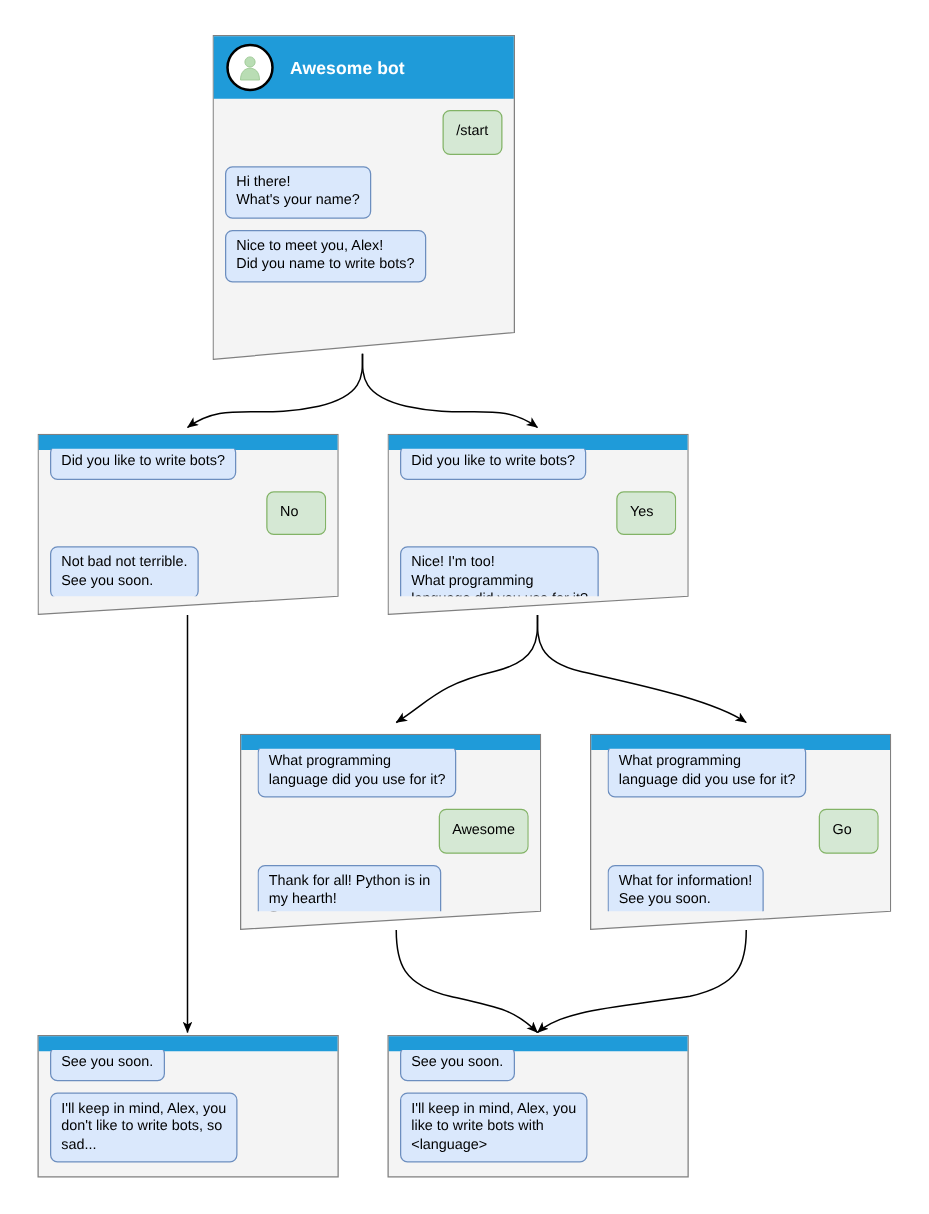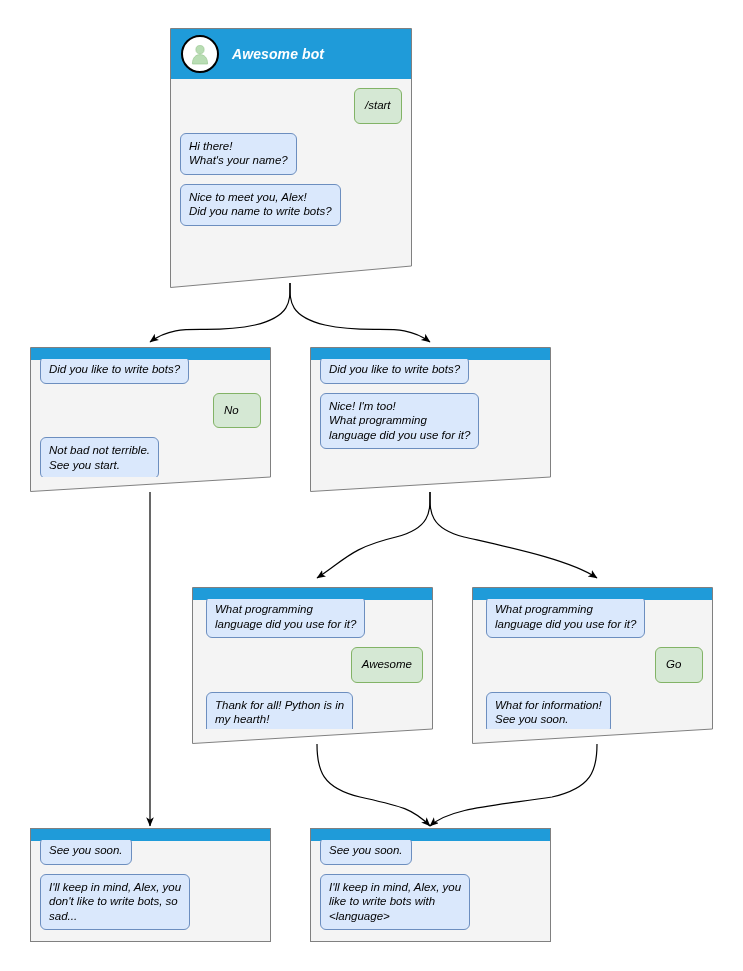--- a/index.html
+++ b/index.html
@@ -12,21 +12,20 @@
     height: 971px;
     position: relative;
     font-family: "Liberation Sans", sans-serif;
     overflow: hidden;
   }
   #canvas {
     position: absolute;
     left: 0; top: 0;
     width: 743px;
     height: 971px;
-    font-style: italic;
   }
   svg.edges {
     position: absolute;
     left: 0; top: 0;
     width: 743px;
     height: 971px;
     pointer-events: none;
     z-index: 5;
   }
   
@@ -196,36 +195,39 @@
       <div class="header-bar thin"></div>
       <div class="msgs clipped" style="top:12px; left:10px; right:10px; height:118px;">
         <div class="row left" style="margin-top:-3px">
           <div class="bubble bot" style="max-width:82%">Did you like to write bots?</div>
         </div>
         <div class="row right">
           <div class="bubble user">No</div>
         </div>
         <div class="row left">
           <div class="bubble bot" style="max-width:82%">Not bad not terrible.
-See you start.</div>
+See you soon.</div>
         </div>
       </div>
     </div>
   </div>
 
   <div class="card skew" style="left:310px; top:347px; width:241px; height:145px;">
     <svg class="card-outline" viewBox="0 0 241 145" preserveAspectRatio="none">
       <polygon points="0.5,0.5 240.5,0.5 240.5,130 0.5,144.5" fill="#f4f4f4" stroke="#808080" stroke-width="1"></polygon>
     </svg>
     <div class="card-body">
       <div class="header-bar thin"></div>
       <div class="msgs clipped" style="top:12px; left:10px; right:10px; height:118px;">
         <div class="row left" style="margin-top:-3px">
           <div class="bubble bot" style="max-width:82%">Did you like to write bots?</div>
         </div>
+        <div class="row right">
+          <div class="bubble user">Yes</div>
+        </div>
         <div class="row left">
           <div class="bubble bot" style="max-width:82%">Nice! I'm too!
 What programming
 language did you use for it?</div>
         </div>
       </div>
     </div>
   </div>
 
   <div class="card skew" style="left:192px; top:587px; width:241px; height:157px;">

